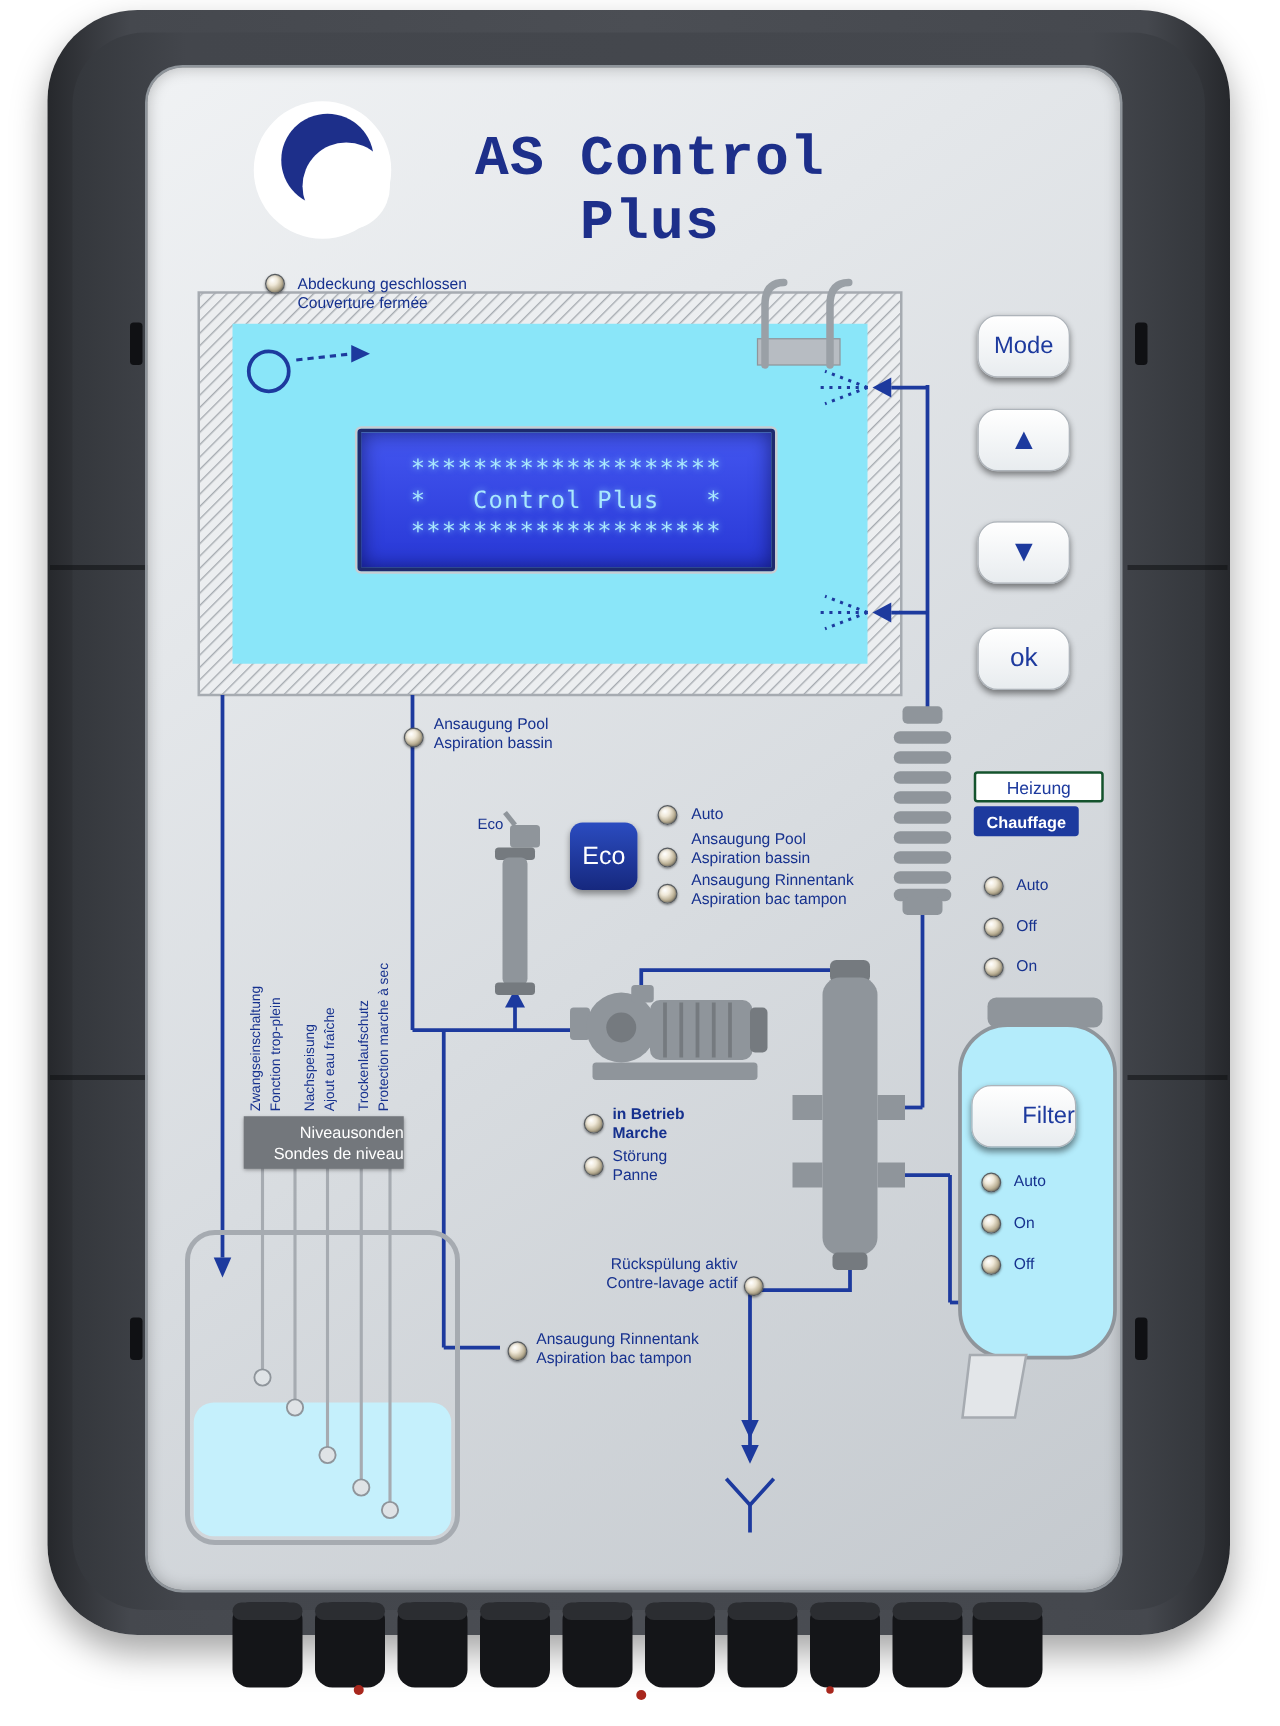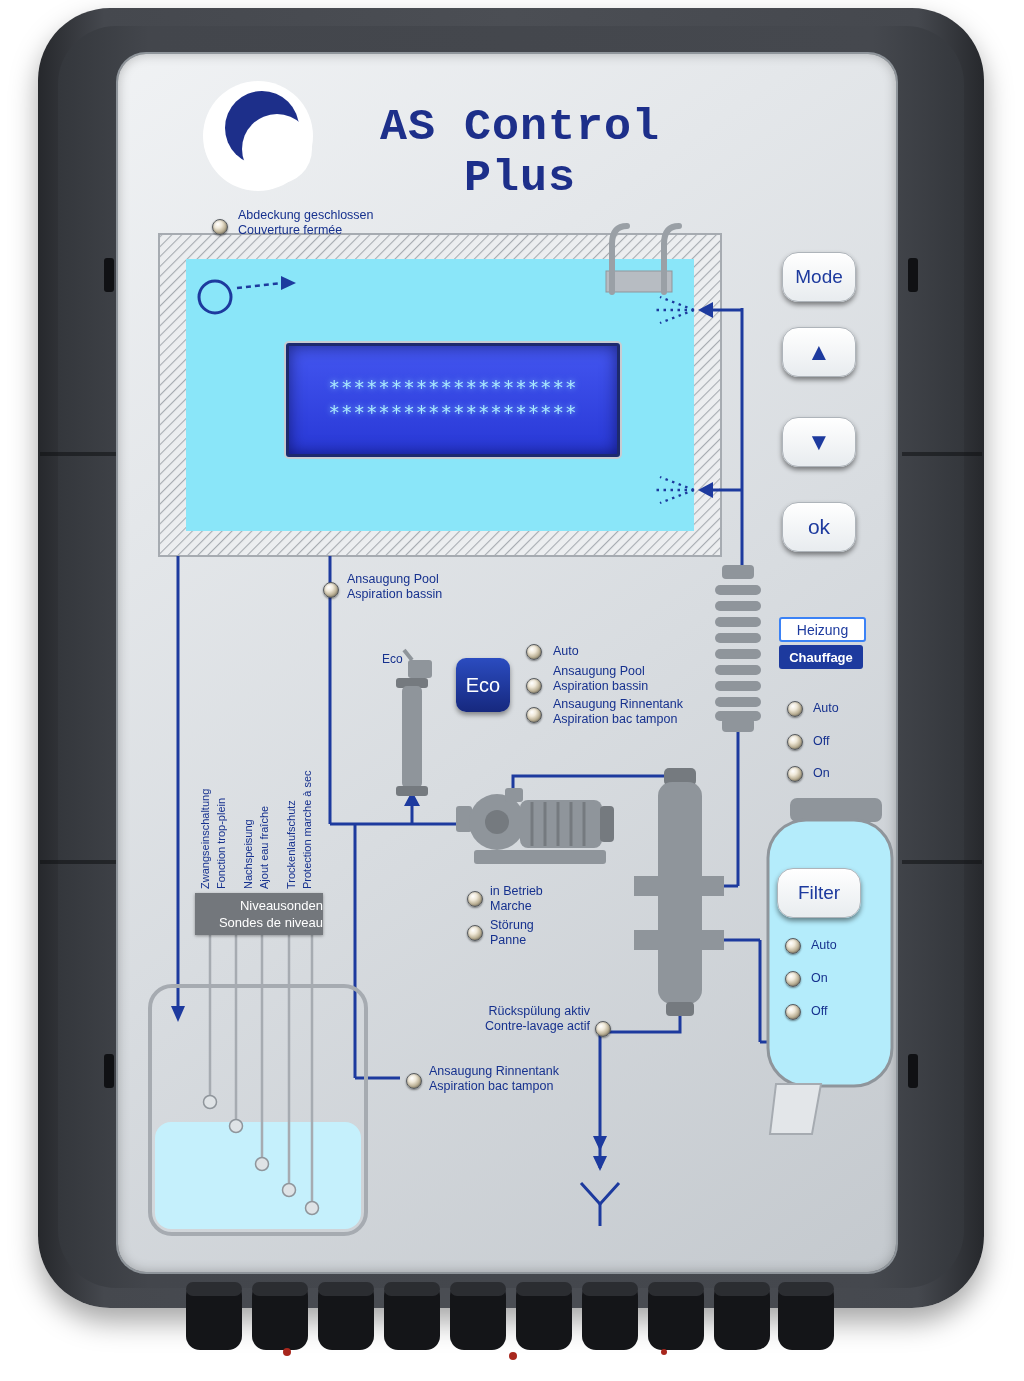--- a/index.html
+++ b/index.html
@@ -66,21 +66,21 @@
     display:flex;align-items:center;justify-content:center;
   }
   .key .tri{font-size:24px;color:#1d3a9e;line-height:1;}
   .eco-btn{
     position:absolute;left:456px;top:658px;width:54px;height:54px;z-index:5;cursor:pointer;
     background:linear-gradient(180deg,#2b4cc0 0%,#16287e 100%);color:#ffffff;border-radius:10px;
     box-shadow:0 3px 5px rgba(0,0,0,.4);display:flex;align-items:center;justify-content:center;
     font-size:20px;
   }
   .heiz-de{
-    width:87px;height:25px;background:#ffffff;border:2px solid #3b82f6;color:#1d3a9e;font-size:14px;
+    width:104px;height:25px;background:#ffffff;border:2px solid #14532d;color:#1d3a9e;font-size:14px;
     display:flex;align-items:center;justify-content:center;border-radius:3px;box-sizing:border-box;
   }
   .heiz-fr{
     width:84px;height:24px;background:#1d3a9e;color:#ffffff;font-size:13px;margin-top:3px;
     display:flex;align-items:center;justify-content:center;border-radius:3px;font-weight:bold;
   }
 </style>
 </head>
 <body>
 
@@ -270,36 +270,37 @@
     <circle cx="287" cy="1352" r="4" fill="#a8271d"></circle>
     <circle cx="513" cy="1356" r="4" fill="#a8271d"></circle>
     <circle cx="664" cy="1352" r="3" fill="#a8271d"></circle>
   </g>
 </svg>
 
 <div class="title">AS Control Plus</div>
 
 <div class="lcd">
   <div class="lcd-line">********************</div>
+  <div class="lcd-line">*   Control Plus   *</div>
   <div class="lcd-line">********************</div>
 </div>
 
 <div class="key" style="left:782px;top:252px;width:72px;height:48px;font-size:19px;">
   <span>Mode</span>
 </div>
 <div class="key" style="left:782px;top:327px;width:72px;height:48px;">
   <span class="tri">▲</span>
 </div>
 <div class="key" style="left:782px;top:417px;width:72px;height:48px;">
   <span class="tri">▼</span>
 </div>
 <div class="key" style="left:782px;top:502px;width:72px;height:48px;font-size:21px;">
   <span>ok</span>
 </div>
-<div class="key" style="left:777px;top:868px;width:82px;height:48px;font-size:19px;">
+<div class="key" style="left:777px;top:868px;width:82px;height:48px;font-size:19px;justify-content:flex-end;">
   <span>Filter</span>
 </div>
 <div class="eco-btn">
   <span>Eco</span>
 </div>
 <div style="position:absolute;left:779px;top:617px;z-index:5;cursor:pointer;">
   <div class="heiz-de">Heizung</div>
   <div class="heiz-fr">Chauffage</div>
 </div>
 
@@ -312,21 +313,21 @@
 <span class="led" style="left:787px;top:734px;"></span>
 <span class="led" style="left:787px;top:766px;"></span>
 <span class="led" style="left:467px;top:891px;"></span>
 <span class="led" style="left:467px;top:925px;"></span>
 <span class="led" style="left:785px;top:938px;"></span>
 <span class="led" style="left:785px;top:971px;"></span>
 <span class="led" style="left:785px;top:1004px;"></span>
 <span class="led" style="left:595px;top:1021px;"></span>
 <span class="led" style="left:406px;top:1073px;"></span>
 
-<div class="lbl" style="left:238px;top:208px;">
+<div class="lbl" style="left:238px;top:220px;">
   <div>Abdeckung geschlossen</div>
   <div>Couverture fermée</div>
 </div>
 <div class="lbl" style="left:347px;top:572px;">
   <div>Ansaugung Pool</div>
   <div>Aspiration bassin</div>
 </div>
 <div class="lbl" style="left:382px;top:652px;font-size:12px;">
   <div>Eco</div>
 </div>
@@ -343,21 +344,21 @@
 </div>
 <div class="lbl" style="left:813px;top:701px;">
   <div>Auto</div>
 </div>
 <div class="lbl" style="left:813px;top:734px;">
   <div>Off</div>
 </div>
 <div class="lbl" style="left:813px;top:766px;">
   <div>On</div>
 </div>
-<div class="lbl" style="left:490px;top:884px;">
+<div class="lbl" style="left:490px;top:884px;font-weight:bold;">
   <div>in Betrieb</div>
   <div>Marche</div>
 </div>
 <div class="lbl" style="left:490px;top:918px;">
   <div>Störung</div>
   <div>Panne</div>
 </div>
 <div class="lbl" style="left:811px;top:938px;">
   <div>Auto</div>
 </div>

